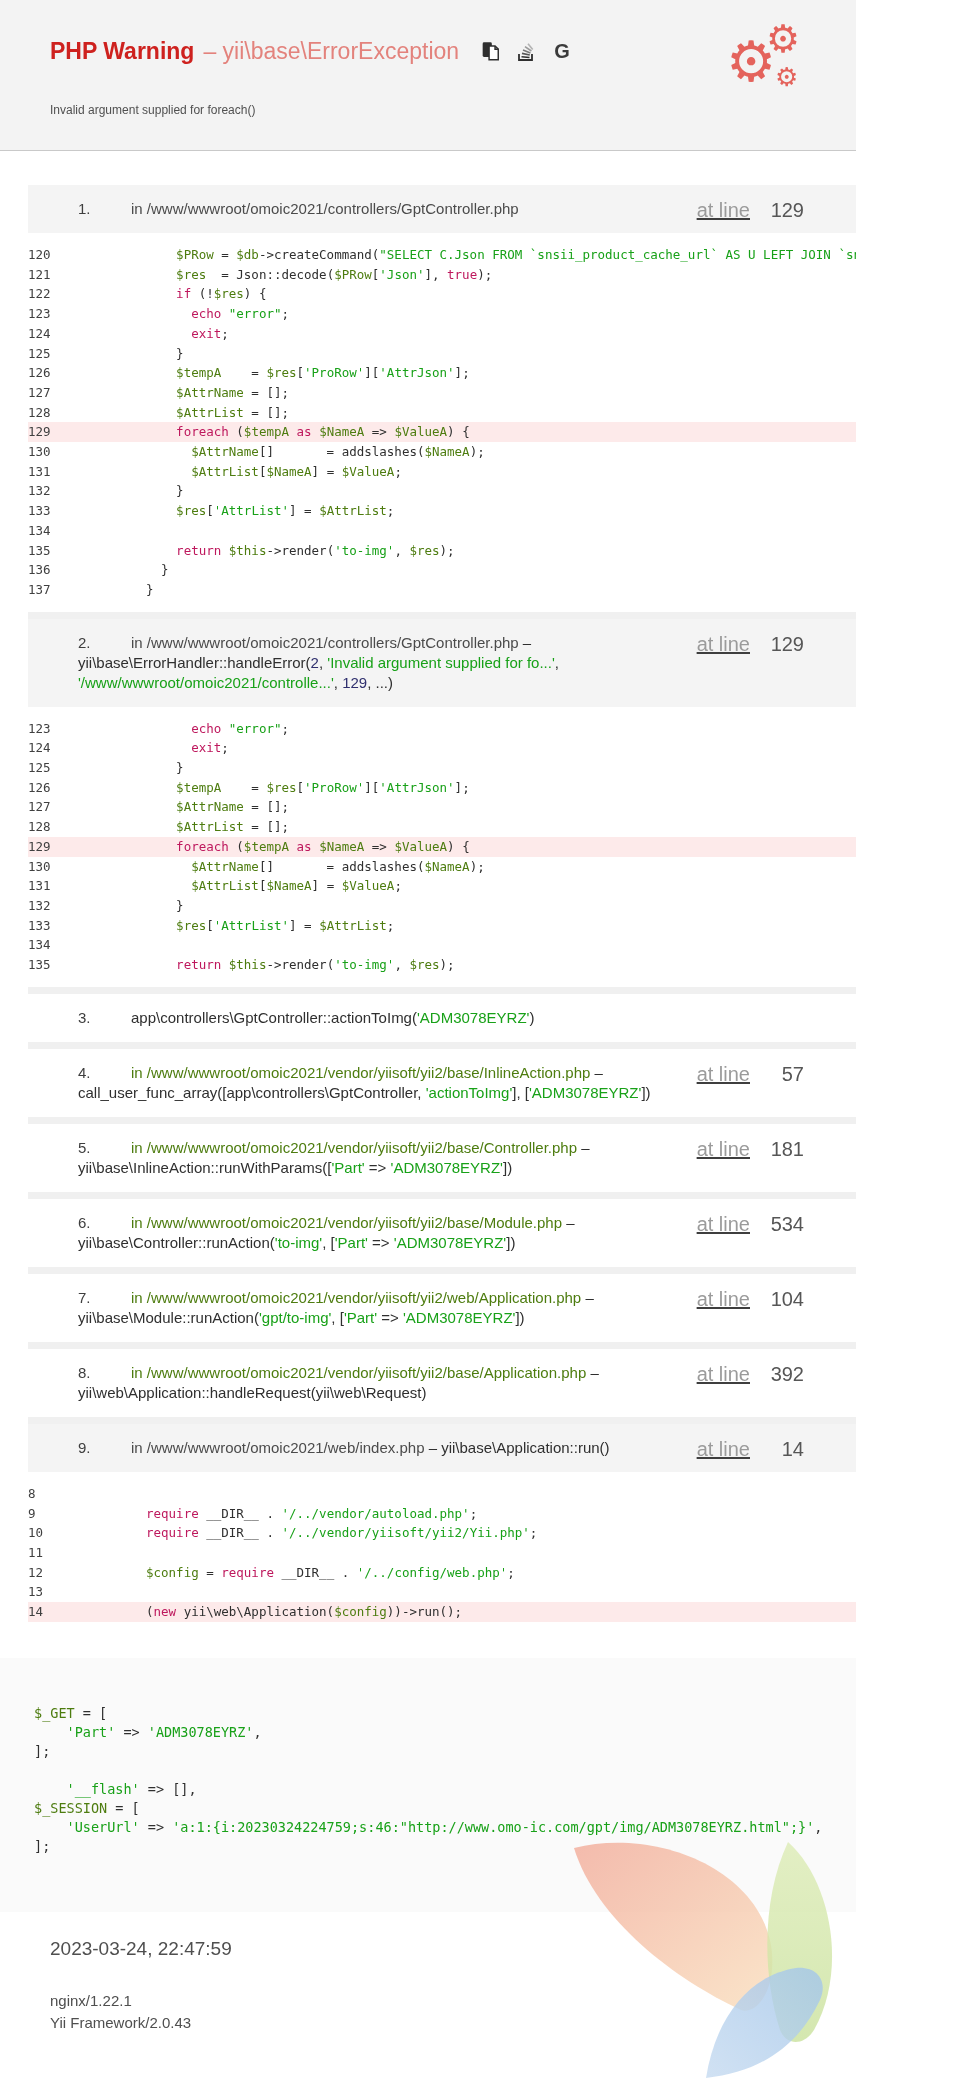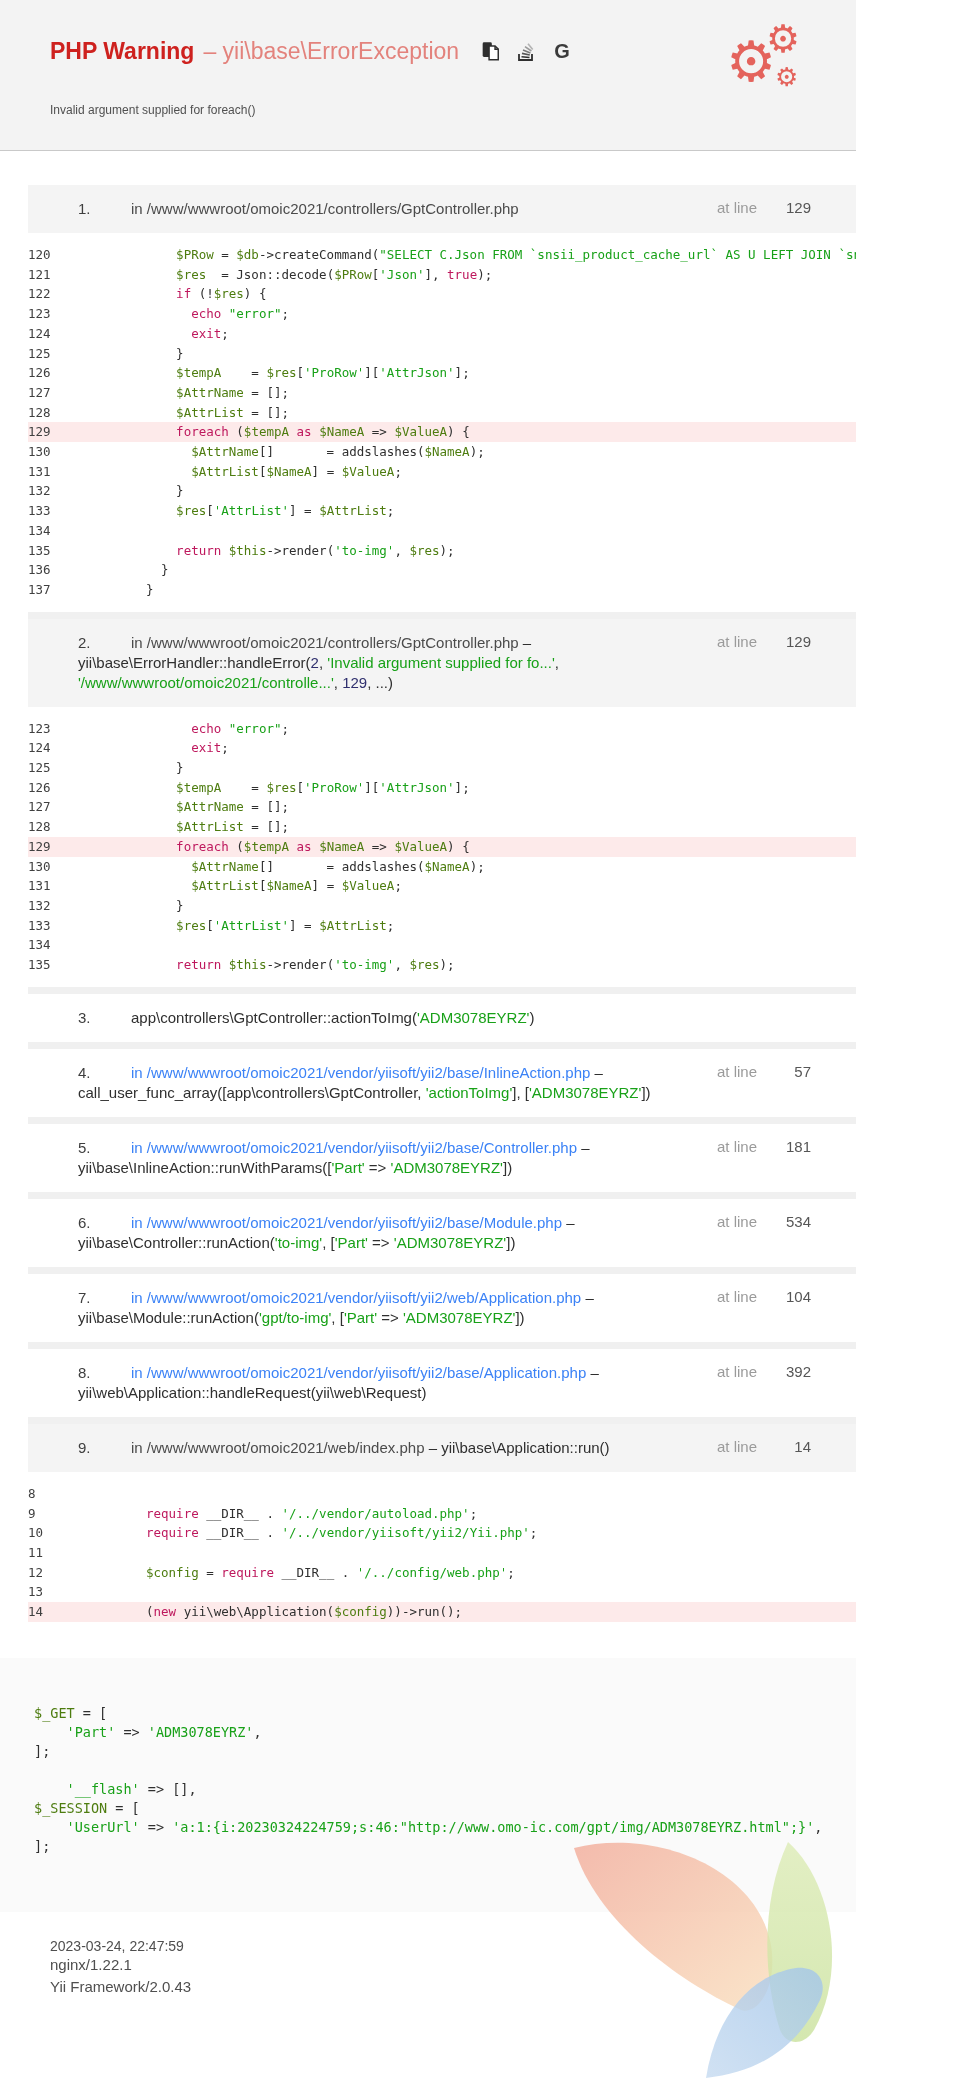--- a/index.html
+++ b/index.html
@@ -21,47 +21,47 @@
   .gear-med{font-size:38px;left:36px;top:-4px;}
   .gear-small{font-size:26px;left:45px;top:40px;}
 
   
   .stack{margin-top:34px;padding-left:28px;}
   .sep{height:7px;background:#f0f0f0;}
   .frame-header{position:relative;padding:14px 50px;background:#fff;cursor:pointer;}
   .frame-header.expanded{background:#f4f4f4;}
   .fh-body{max-width:665px;font-size:15px;line-height:20px;color:#3e3e3e;}
   .idx{display:inline-block;width:53px;color:#3e3e3e;}
-  .at-line{position:absolute;top:14px;right:45px;font-size:15px;white-space:nowrap;}
+  .at-line{position:absolute;top:14px;right:52px;font-size:20px;white-space:nowrap;text-decoration:underline;}
   .al-label{color:#9b9b9b;}
   .al-num{display:inline-block;min-width:34px;margin-left:20px;text-align:right;color:#565656;}
 
   .code{padding:12px 0;background:#fff;}
   .code-line{white-space:pre;font-family:"DejaVu Sans Mono",monospace;font-size:12.5px;line-height:19.7px;overflow:hidden;}
   .code-line .ln{display:inline-block;width:72px;color:#404040;}
   .code-line .cd{padding-left:46px;}
   .code-line.hl{background:#fdeaea;}
 
   
   .t-k{color:#be185d;}
   .t-v{color:#4d7c0f;}
   .t-s{color:#18a118;}
   .t-p{color:#2f2f2f;}
   .t-n{color:#30306e;}
   .t-path{color:#4b4b4b;}
-  .t-vp{color:#3b82f6;}
+  .t-vp{color:#4d7c0f;}
 
   
   .request{margin-top:24px;background:#fafafa;padding:46px 34px 56px;}
   .req-line{white-space:pre;font-family:"DejaVu Sans Mono",monospace;font-size:13.5px;line-height:19px;min-height:19px;}
 
   
   .footer{position:absolute;left:50px;top:1938px;}
-  .timestamp{font-size:14px;color:#4f4f4f;}
-  .versions{font-size:15px;line-height:22px;color:#4f4f4f;}
+  .timestamp{font-size:19px;color:#4f4f4f;}
+  .versions{margin-top:30px;font-size:15px;line-height:22px;color:#4f4f4f;}
 
   .flower{position:absolute;right:0;bottom:0;}
 </style>
 </head>
 <body>
 
 <div class="page">
 
   <div class="hdr">
     <div class="title-row">

